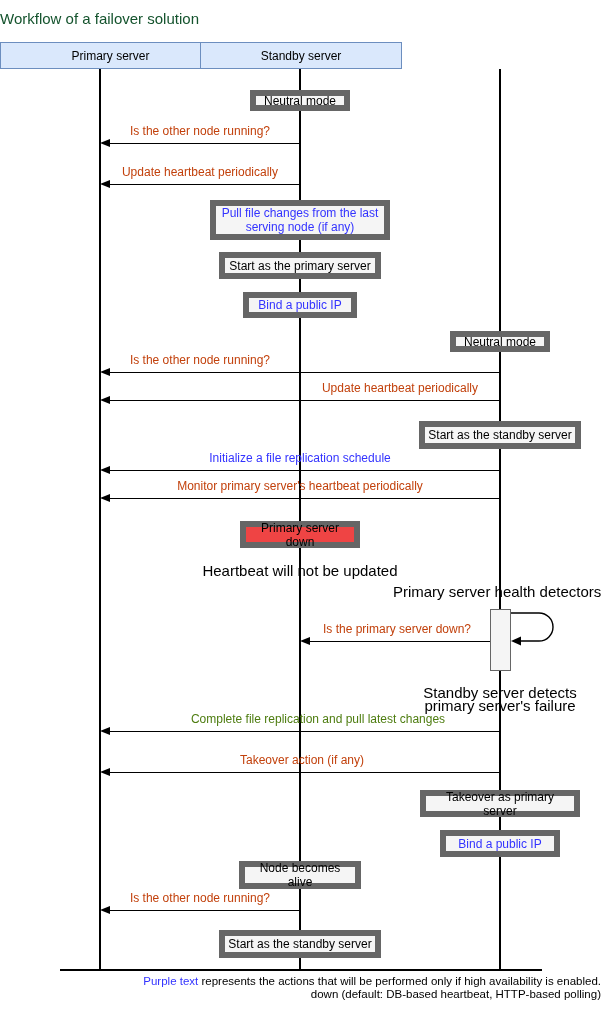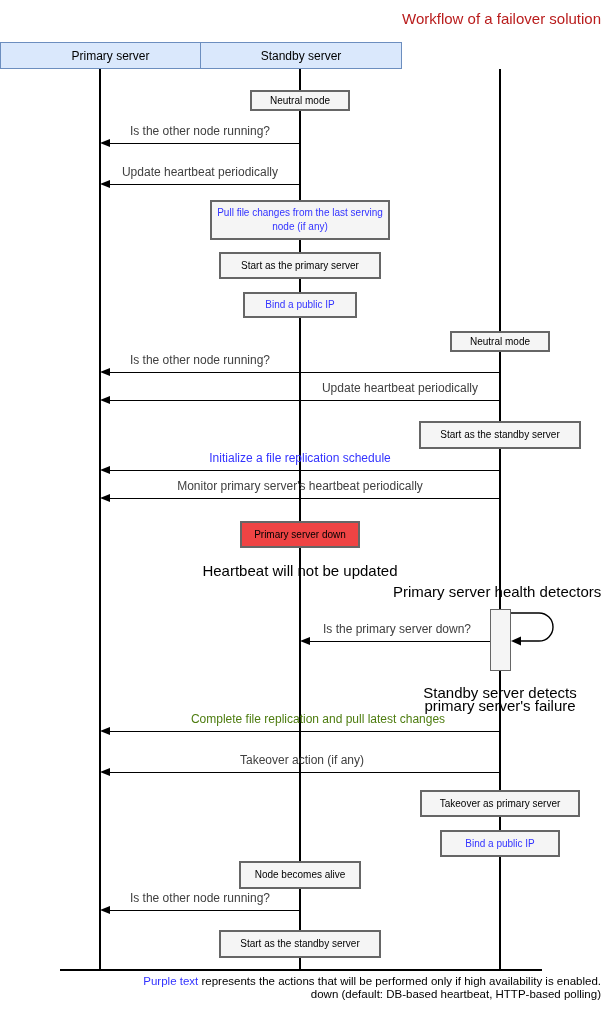--- a/index.html
+++ b/index.html
@@ -1,34 +1,34 @@
 <!DOCTYPE html>
 <html><head>
 <meta charset="utf-8">
 <style>
   html,body{margin:0;padding:0;background:#ffffff;}
   #canvas{position:relative;width:601px;height:1021px;background:#ffffff;
           font-family:"Liberation Sans",sans-serif;overflow:hidden;}
-  .title{position:absolute;left:0;top:10px;width:100%;text-align:right;
-         font-size:15px;color:#b91c1c;}
+  .title{position:absolute;left:0;top:10px;width:100%;text-align:left;
+         font-size:15px;color:#14532d;}
   .header{position:absolute;left:0;top:42px;height:27px;display:flex;}
   .hcell{box-sizing:border-box;border:1px solid #6c8ebf;background:#dae8fc;
          display:flex;align-items:center;justify-content:center;
          font-size:12px;color:#000;}
   .hcell+.hcell{margin-left:-1px;}
   .c0{width:200px;}.c1{width:201px;}.c2{width:202px;}
   .lifeline{position:absolute;width:1.4px;background:#000;}
   .node{position:absolute;box-sizing:border-box;background:#f5f5f5;
-        border:2px solid #84cc16;display:flex;align-items:center;justify-content:center;
-        text-align:center;font-size:10px;line-height:14px;color:#000;padding:0 3px;}
+        border:6px solid #84cc16;display:flex;align-items:center;justify-content:center;
+        text-align:center;font-size:12px;line-height:14px;color:#000;padding:0 3px;}
   .mline{position:absolute;height:1.4px;background:#000;}
   .mhead{position:absolute;width:0;height:0;border-top:4.5px solid transparent;
          border-bottom:4.5px solid transparent;border-right:10px solid #000;}
   .mlabel{position:absolute;text-align:center;font-size:12px;line-height:14px;
-          color:#404040;white-space:nowrap;}
+          color:#c2410c;white-space:nowrap;}
   .note{position:absolute;text-align:center;font-size:15px;line-height:13px;color:#000;}
   .activation{position:absolute;box-sizing:border-box;background:#f5f5f5;border:1px solid #666;}
   .baseline{position:absolute;background:#000;}
   .overlay{position:absolute;left:0;top:0;pointer-events:none;}
   .footer{position:absolute;left:0;top:975px;width:100%;text-align:right;
           font-size:11.5px;line-height:13px;color:#000;}
   .hl{color:#3333ff;}
 </style>
 </head>
 <body>

